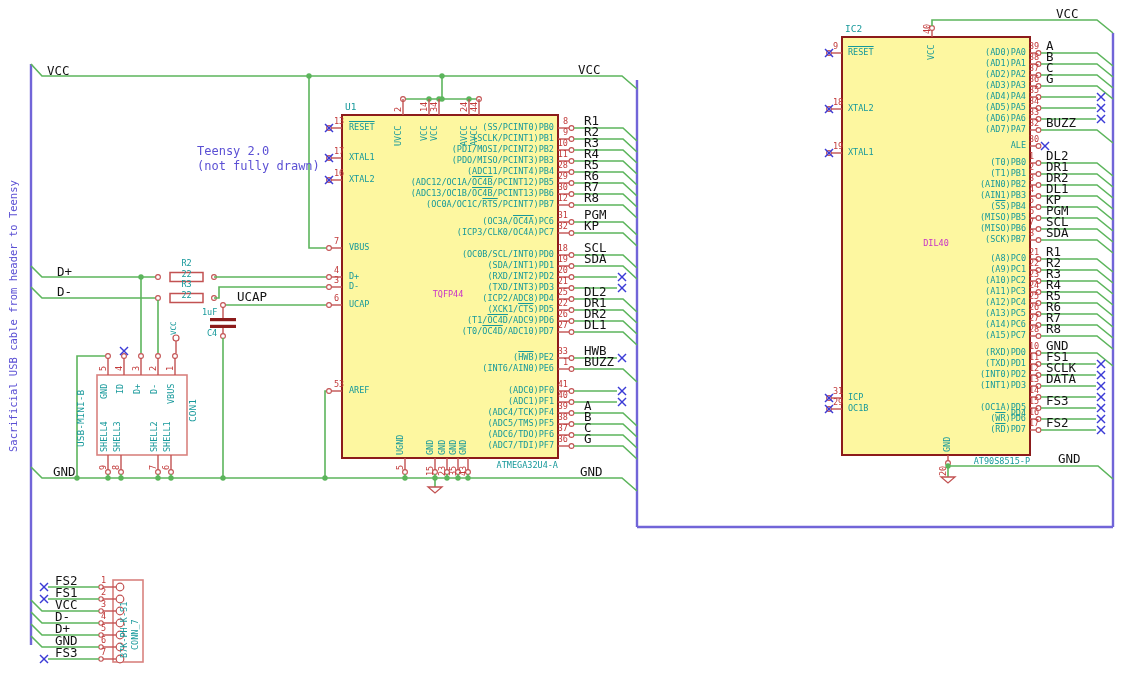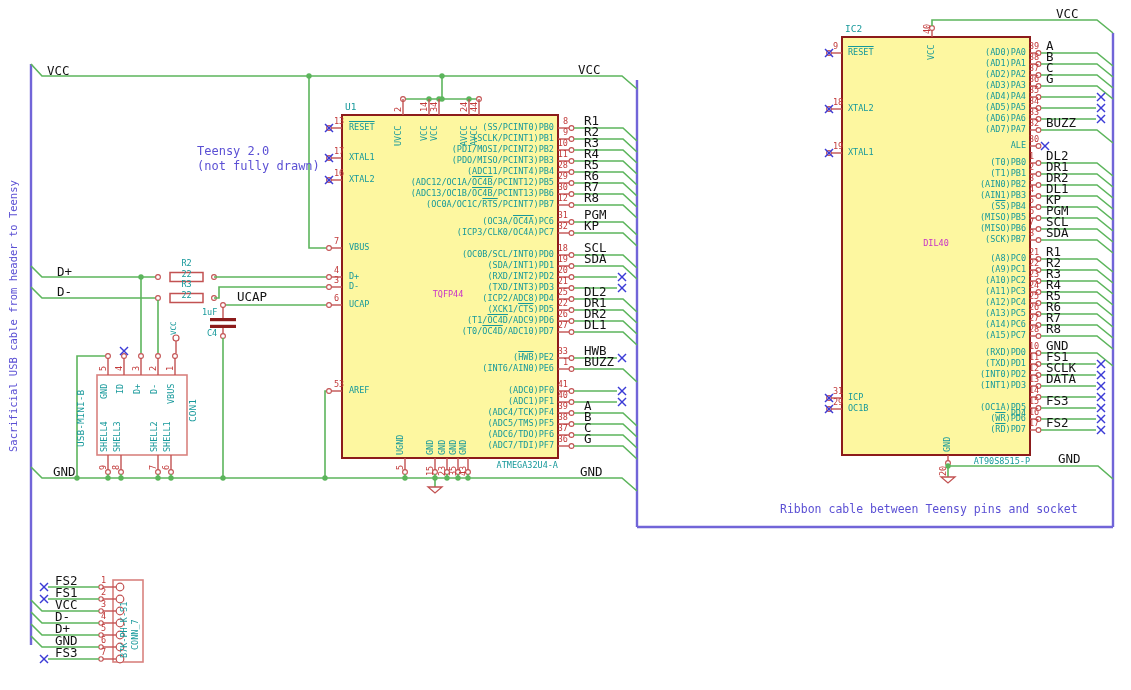--- a/index.html
+++ b/index.html
@@ -431,21 +431,20 @@
   <div class="lb net" style="left:580px;top:465px">GND</div>
   <div class="lb net" style="left:57px;top:265px">D+</div>
   <div class="lb net" style="left:57px;top:285px">D-</div>
   <div class="lb net" style="left:237px;top:290px">UCAP</div>
   <div class="lb net" style="left:1056px;top:7px">VCC</div>
   <div class="lb net" style="left:1058px;top:452px">GND</div>
   <div class="lb pname vt" style="left:170px;top:335px;font-size:7.5px">VCC</div>
 
   <div class="lb note" style="left:197px;top:145px">Teensy 2.0</div>
   <div class="lb note" style="left:197px;top:160px">(not fully drawn)</div>
-  <div class="lb note s11" style="left:780px;top:503px">Ribbon cable between Teensy pins and socket</div>
   <div class="lb note vt s10" style="left:8px;top:452px">Sacrificial USB cable from header to Teensy</div>
 
   <div class="lb cyan s9" style="left:345px;top:102px">U1</div>
   <div class="lb pname w128" style="left:430px;top:461px">ATMEGA32U4-A</div>
   <div class="lb magenta s8 w80 ctr" style="left:408px;top:290px">TQFP44</div>
   <div class="lb cyan s9" style="left:845px;top:24px">IC2</div>
   <div class="lb pname w128" style="left:902px;top:457px">AT90S8515-P</div>
   <div class="lb magenta s8 w80 ctr" style="left:896px;top:239px">DIL40</div>
 
   <div class="lb pname vt s9" style="left:76px;top:447px">USB-MINI-B</div>

